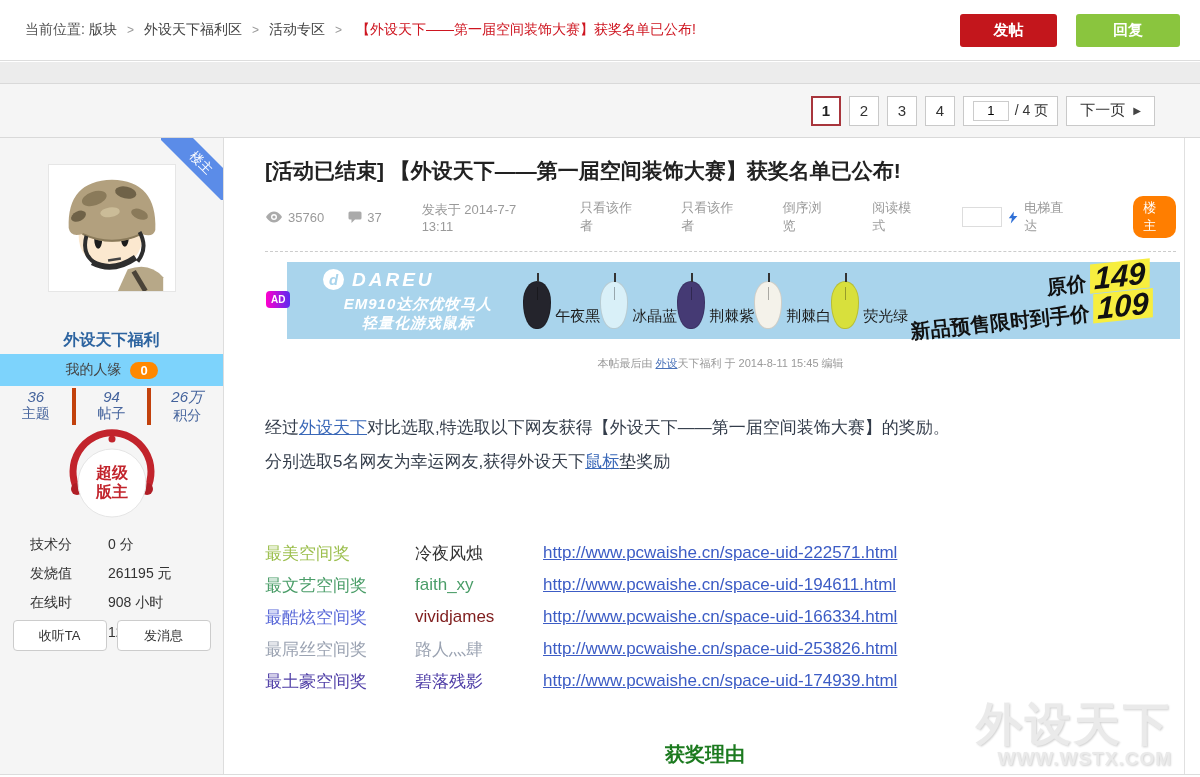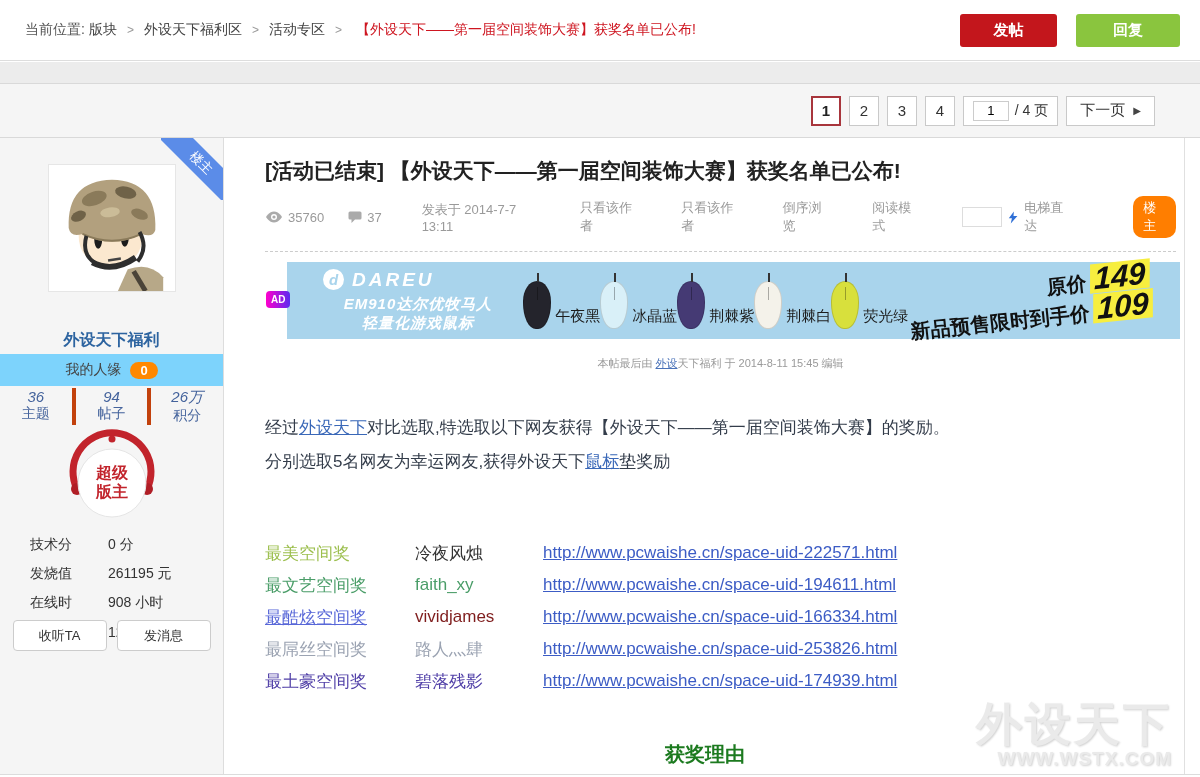--- a/index.html
+++ b/index.html
@@ -354,21 +354,21 @@
         <span class="award-col" style="color: rgb(156, 191, 78);">最美空间奖</span>
         <span class="name-col" style="color: rgb(51, 51, 51);">冷夜风烛</span>
         <span class="url-col"><a>http://www.pcwaishe.cn/space-uid-222571.html</a></span>
       </div>
       <div class="award-row">
         <span class="award-col" style="color: rgb(74, 157, 104);">最文艺空间奖</span>
         <span class="name-col" style="color: rgb(74, 157, 104);">faith_xy</span>
         <span class="url-col"><a>http://www.pcwaishe.cn/space-uid-194611.html</a></span>
       </div>
       <div class="award-row">
-        <span class="award-col" style="color: rgb(89, 104, 216); text-decoration: underline;">最酷炫空间奖</span>
+        <span class="award-col" style="color: rgb(89, 104, 216);">最酷炫空间奖</span>
         <span class="name-col" style="color: #7f1d1d;">vividjames</span>
         <span class="url-col"><a>http://www.pcwaishe.cn/space-uid-166334.html</a></span>
       </div>
       <div class="award-row">
         <span class="award-col" style="color: rgb(155, 163, 178);">最屌丝空间奖</span>
         <span class="name-col" style="color: rgb(155, 163, 178);">路人灬肆</span>
         <span class="url-col"><a>http://www.pcwaishe.cn/space-uid-253826.html</a></span>
       </div>
       <div class="award-row">
         <span class="award-col" style="color: rgb(81, 64, 168);">最土豪空间奖</span>

